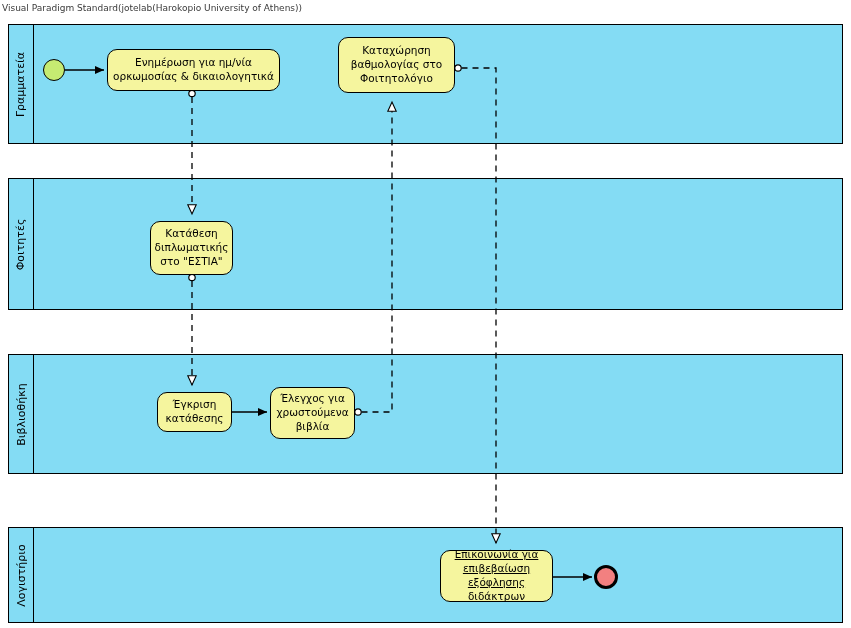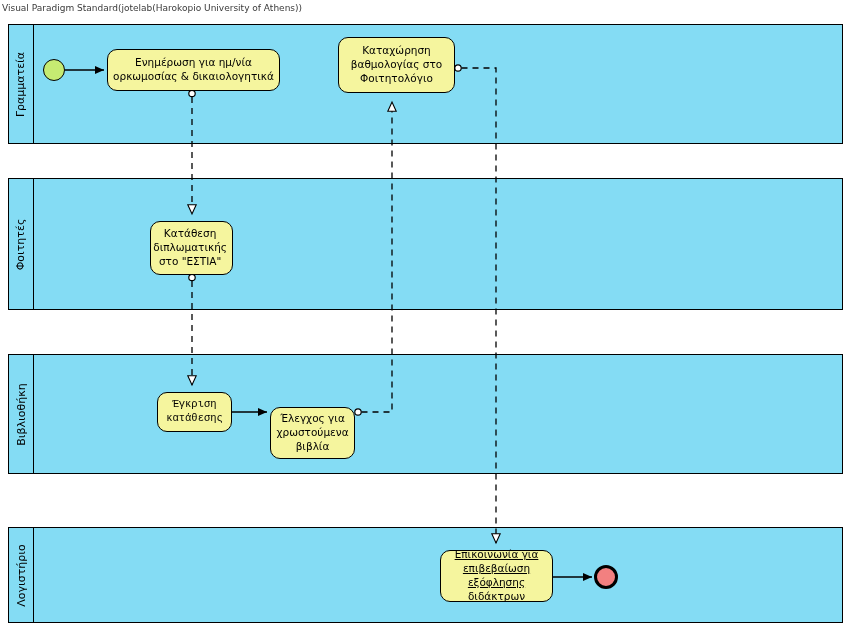--- a/index.html
+++ b/index.html
@@ -60,21 +60,21 @@
     font-family: "DejaVu Sans", sans-serif;
   }
   .task {
     position: absolute;
     box-sizing: border-box;
     background: #F5F59E;
     border: 1.3px solid #000000;
     border-radius: 10px;
     display: flex;
     align-items: center;
-    justify-content: flex-end;
+    justify-content: center;
     text-align: center;
     font-size: 10.5px;
     line-height: 1.32;
     color: #000000;
     padding: 2px 5px;
     z-index: 20;
     font-family: "DejaVu Sans", sans-serif;
   }
   .event {
     position: absolute;
@@ -183,25 +183,25 @@
   </div>
 
   <div class="task" style="left:338px; top:35px; width:117px; height:56px;">
     <span>Καταχώρηση βαθμολογίας στο Φοιτητολόγιο</span>
   </div>
 
   <div class="task" style="left:150px; top:219px; width:83px; height:54px;">
     <span>Κατάθεση διπλωματικής στο "ΕΣΤΙΑ"</span>
   </div>
 
-  <div class="task" style="left:157px; top:390px; width:75px; height:40px;font-family:Liberation Mono, monospace;">
+  <div class="task" style="left:157px; top:390px; width:75px; height:40px;">
     <span>Έγκριση κατάθεσης</span>
   </div>
 
-  <div class="task" style="left:270px; top:385px; width:85px; height:52px;margin-top:20px;">
+  <div class="task" style="left:270px; top:385px; width:85px; height:52px;">
     <span>Έλεγχος για χρωστούμενα βιβλία</span>
   </div>
 
   <div class="task" style="left:440px; top:548px; width:113px; height:52px;text-decoration:underline;">
     <span>Επικοινωνία για επιβεβαίωση εξόφλησης διδάκτρων</span>
   </div>
 
 </div>
 
 </body></html>

